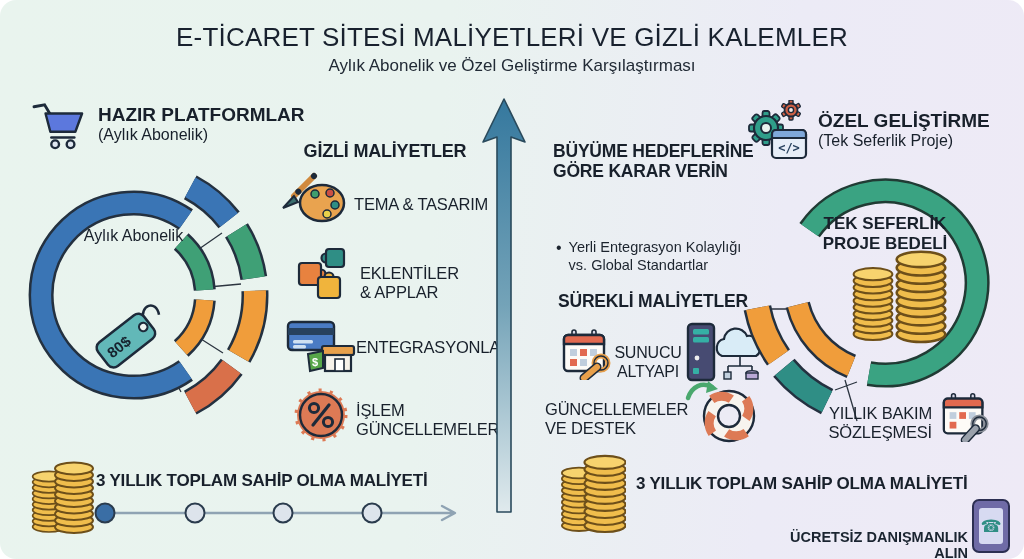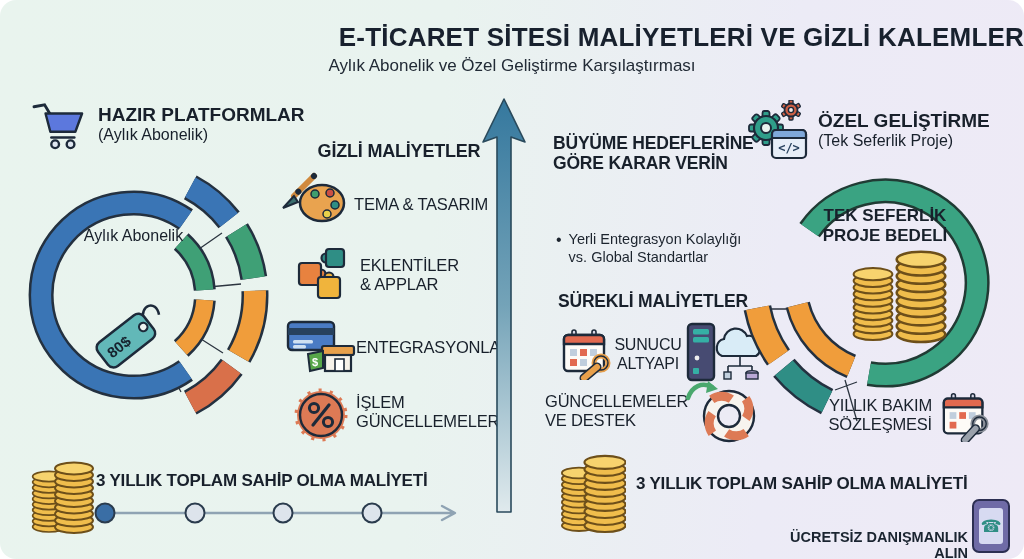--- a/index.html
+++ b/index.html
@@ -2,22 +2,22 @@
 <html><head>
 <meta charset="utf-8">
 <style>
   html,body{margin:0;padding:0;background:#ffffff;}
   .stage{
     position:relative;width:1024px;height:559px;overflow:hidden;border-radius:16px;
     background:linear-gradient(95deg,#e9f4ee 0%,#e9f3ef 42%,#ecebf6 75%,#eeeaf6 100%);
     font-family:"Liberation Sans", sans-serif;color:#18202b;
   }
   .abs{position:absolute;}
-  .pre{white-space:pre-line;}
-  .main-title{top:22px;left:0;right:0;text-align:right;font-size:26px;font-weight:700;letter-spacing:.2px;color:#18212e;}
+  .pre{white-space:pre-line;margin-top:8px;}
+  .main-title{top:22px;left:0;right:0;text-align:center;font-size:26px;font-weight:400;letter-spacing:.2px;color:#18212e;}
   .main-subtitle{top:56px;left:0;right:0;text-align:center;font-size:17px;color:#222b36;}
   .hdr{display:flex;align-items:center;gap:10px;}
   .hdr .t1{font-size:19px;font-weight:700;line-height:1.1;}
   .hdr .t2{font-size:16px;line-height:1.15;}
   .sec-title{font-size:18px;font-weight:700;letter-spacing:-.2px;}
   .item-label{font-size:16.5px;font-weight:400;letter-spacing:-.2px;line-height:1.18;}
   .ring-label{font-weight:700;font-size:17px;line-height:1.18;text-align:center;}
   .ring-sub{font-weight:400;font-size:16px;}
   .bullet{display:flex;gap:7px;font-size:14.5px;line-height:1.22;color:#1c242e;width:200px;}
   .bullet::before{content:"•";font-size:16px;line-height:1.1;}
@@ -94,21 +94,21 @@
       <path d="M 17 -5 C 24 -20 40 -14 33 0" stroke="#1d2a3a" stroke-width="2.5" fill="none"></path>
       <rect x="-38" y="-15" width="58" height="30" rx="7" fill="#62b8b8" stroke="#1d2a3a" stroke-width="2.5"></rect>
       <circle cx="13" cy="0" r="4.2" fill="#eef4f1" stroke="#1d2a3a" stroke-width="2.2"></circle>
       <text x="-31" y="6" font-size="15" font-weight="bold" fill="#16222e">80$</text>
     </g>
   </svg>
   <div class="abs" style="left:56px;top:227px;width:155px;text-align:center;">
     <div class="ring-sub">Aylık Abonelik</div>
   </div>
 
-  <div class="abs sec-title" style="left:309px;top:141px;width:180px;text-align:center;">GİZLİ MALİYETLER</div>
+  <div class="abs sec-title" style="left:295px;top:141px;width:180px;text-align:center;">GİZLİ MALİYETLER</div>
 
   <svg class="abs" style="left:280px;top:172px;" width="68" height="54" viewBox="0 0 68 54">
     <ellipse cx="42" cy="31" rx="22" ry="18" fill="#e9a34f" stroke="#1d2a3a" stroke-width="2.5"></ellipse>
     <circle cx="35" cy="22" r="4" fill="#3f9e6e" stroke="#1d2a3a" stroke-width="1.5"></circle>
     <circle cx="50" cy="21" r="4" fill="#cc4f43" stroke="#1d2a3a" stroke-width="1.5"></circle>
     <circle cx="55" cy="33" r="4" fill="#2f8e85" stroke="#1d2a3a" stroke-width="1.5"></circle>
     <circle cx="47" cy="42" r="4" fill="#e7d04a" stroke="#1d2a3a" stroke-width="1.5"></circle>
     <path d="M34 4 L14 24" stroke="#d08a3e" stroke-width="6" stroke-linecap="round"></path>
     <path d="M34 4 L14 24" stroke="#1d2a3a" stroke-width="6" stroke-linecap="round" fill="none" stroke-dasharray="0.1 22"></path>
     <polygon points="14,24 3,36 18,30" fill="#3a6e6e" stroke="#1d2a3a" stroke-width="2"></polygon>

